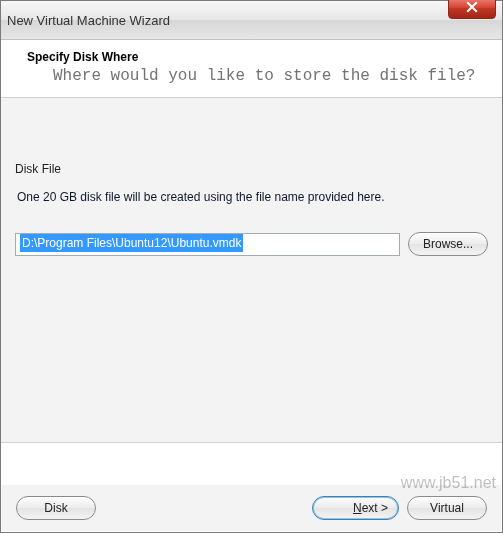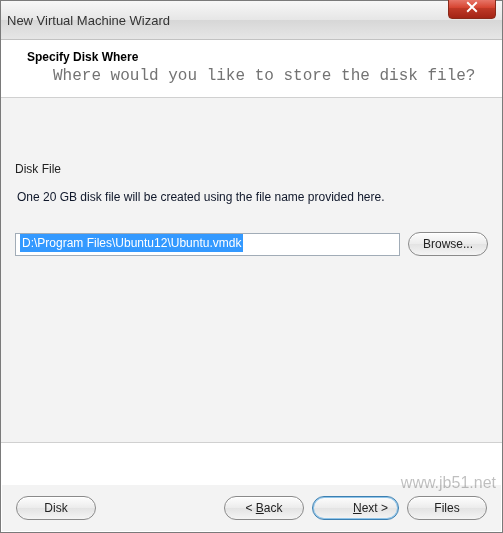--- a/index.html
+++ b/index.html
@@ -153,26 +153,23 @@
         <span>Browse...</span>
       </div>
     </div>
   </div>
 
   <div class="footer">
     <div class="btn help">
       <span>Disk</span>
     </div>
     <div class="spacer"></div>
-    <div class="btn">
-      <span><span>&lt; </span><span class="mn">B</span><span>ack</span></span>
-    </div>
     <div class="btn default">
       <span><span class="mn">N</span><span>ext &gt;</span></span>
     </div>
     <div class="btn">
-      <span>Files</span>
+      <span>Virtual</span>
     </div>
   </div>
 
   <div class="watermark">www.jb51.net</div>
 
 </div>
 
 </body></html>

